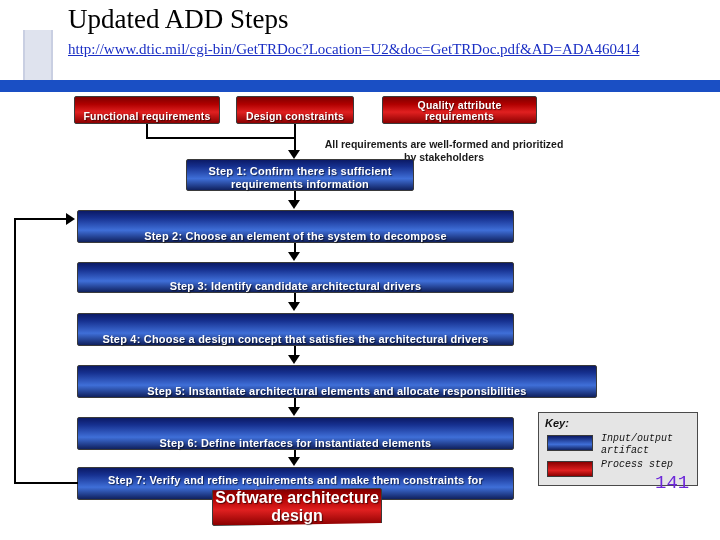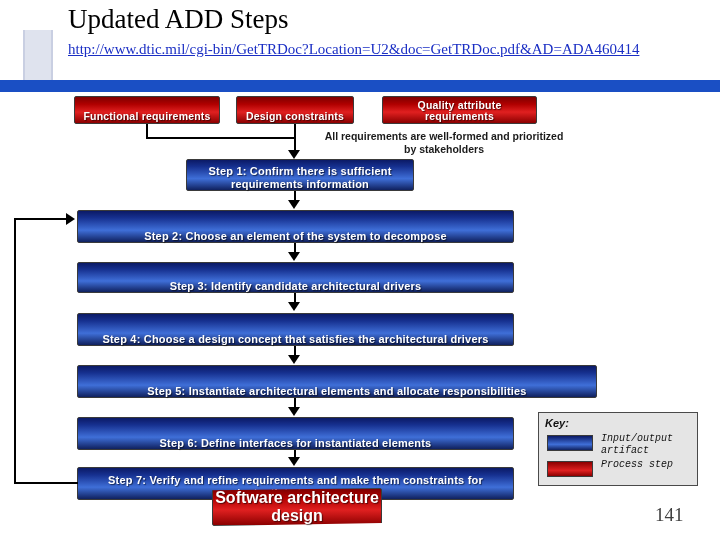--- a/index.html
+++ b/index.html
@@ -183,24 +183,24 @@
     font-size: 10px;
     font-style: italic;
     color: #111111;
     line-height: 1.15;
   }
 
   
   #page-number {
     position: absolute;
     left: 655px;
-    top: 412px;
-    font-family: Liberation Serif, serif;
+    top: 380px;
+    font-family: Liberation Mono, monospace;
     font-size: 19px;
-    color: #404040;
+    color: #6d28d9;
   }
 
   
   #node-output {
     position: absolute;
     left: 212px;
     top: 396px;
     width: 170px;
     height: 38px;
   }
@@ -247,21 +247,21 @@
   <div class="node red" style="left:236px; top:4px; width:118px; height:28px;">
     <span>Design constraints</span>
   </div>
 
   <div class="line-v" style="left:146px; top:32px; height:14px;"></div>
   <div class="line-v" style="left:294px; top:32px; height:14px;"></div>
   <div class="line-h" style="left:146px; top:45px; width:150px;"></div>
   <div class="line-v" style="left:294px; top:45px; height:18px;"></div>
   <div class="arrow-head-down" style="left:288px; top:58px;"></div>
 
-  <div class="plain-text" style="left:318px; top:38px; width:252px;">All requirements are well-formed and prioritized by stakeholders</div>
+  <div class="plain-text" style="left:318px; top:46px; width:252px;">All requirements are well-formed and prioritized by stakeholders</div>
 
   <div class="node blue step1" style="left:186px; top:67px; width:228px; height:32px;">
     <span>Step 1: Confirm there is sufficient requirements information</span>
   </div>
   <div class="arrow-v" style="left:294px; top:99px; height:12px;"></div>
   <div class="arrow-head-down" style="left:288px; top:108px;"></div>
 
   <div class="node blue" style="left:77px; top:118px; width:437px; height:33px;">
     <span>Step 2: Choose an element of the system to decompose</span>
   </div>

